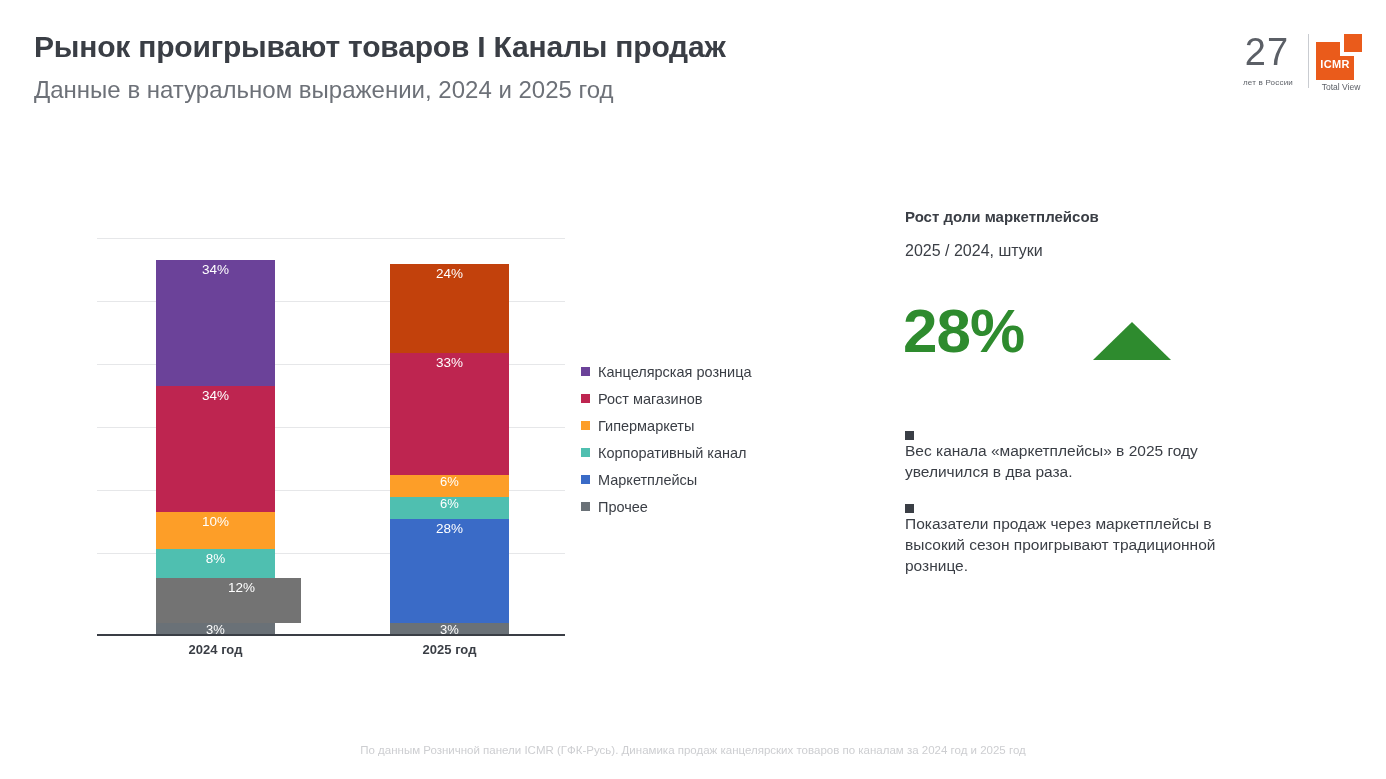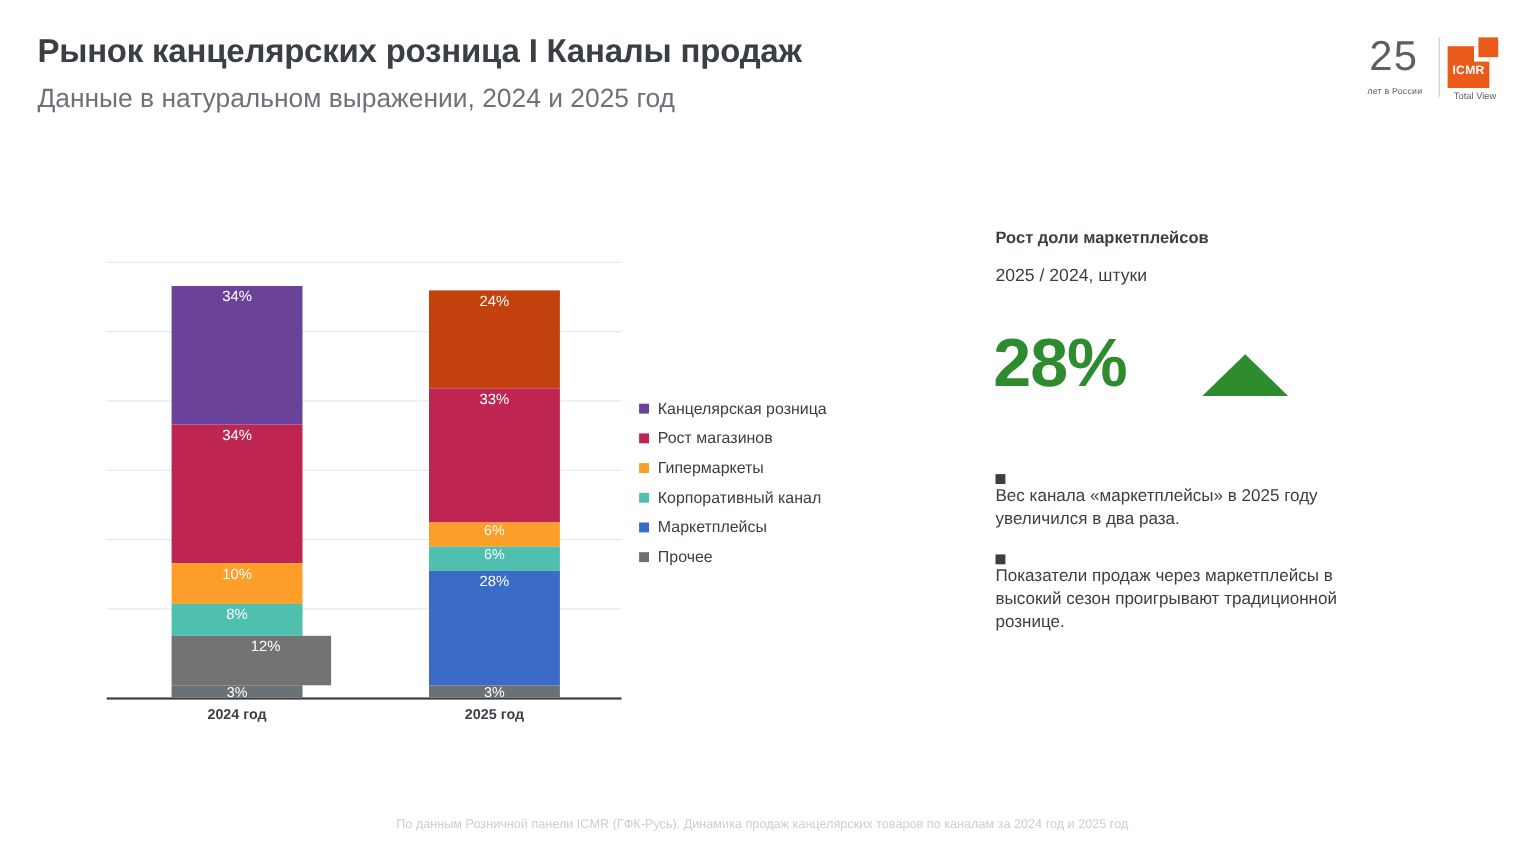--- a/index.html
+++ b/index.html
@@ -105,25 +105,25 @@
   .footnote{
     position:absolute;left:0;top:744px;width:1386px;text-align:center;
     font-size:11.5px;color:#cdced1;
   }
 </style>
 </head>
 <body>
 
 <div class="slide">
 
-  <div class="title">Рынок канцелярских розница I Каналы продаж</div>
+  <div class="title">Рынок проигрывают товаров I Каналы продаж</div>
   <div class="subtitle">Данные в натуральном выражении, 2024 и 2025 год</div>
 
   <div class="logo">
-    <div class="logo-35">25</div>
+    <div class="logo-35">27</div>
     <div class="logo-years">лет в России</div>
     <div class="logo-div"></div>
     <div class="logo-mark">
       <div class="lm-main"></div>
       <div class="lm-notch"></div>
       <div class="lm-small"></div>
       <div class="lm-text">ICMR</div>
     </div>
     <div class="logo-tv">Total View</div>
   </div>

